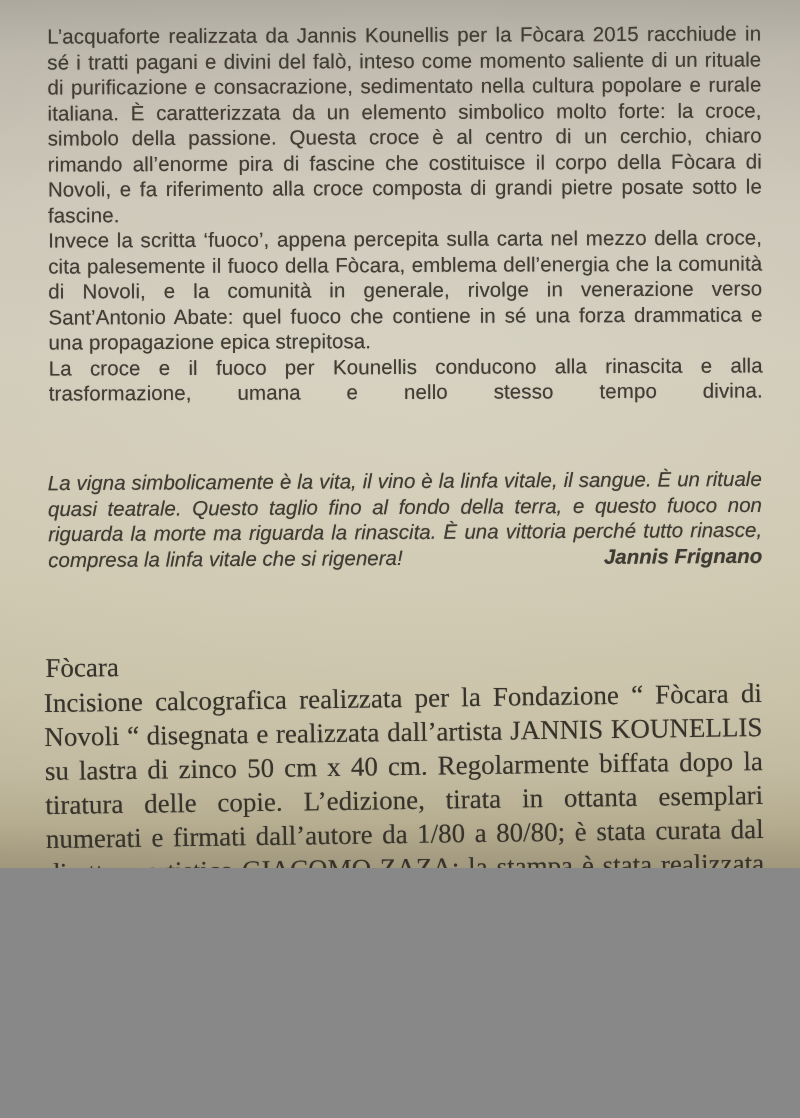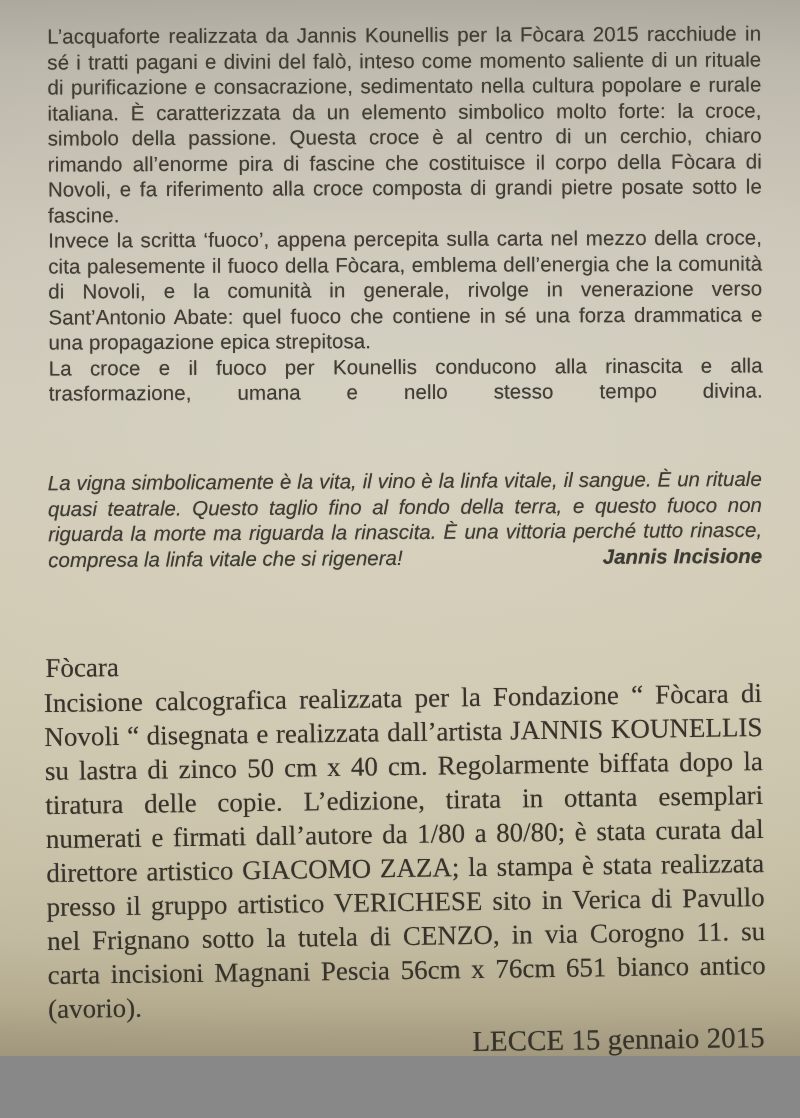--- a/index.html
+++ b/index.html
@@ -4,21 +4,21 @@
 <style>
   html, body {
     margin: 0;
     padding: 0;
     background: #888;
     font-family: "Liberation Sans", sans-serif;
   }
   .photo {
     position: relative;
     width: 800px;
-    height: 1056px;
+    height: 868px;
     overflow: hidden;
     background:
       radial-gradient(ellipse 120% 70% at 52% 42%, rgba(255,255,248,0.12) 0%, rgba(255,255,248,0.0) 55%, rgba(40,35,20,0.05) 100%),
       linear-gradient(180deg,
         #b0aba1 0%,
         #bfbaae 6%,
         #ccc7b8 22%,
         #d1ccbb 40%,
         #d2cbb6 55%,
         #d0c9b2 68%,
@@ -113,21 +113,21 @@
 <div class="photo">
 
   <section class="intro">
     <p class="para">L’acquaforte realizzata da Jannis Kounellis per la Fòcara 2015 racchiude in sé i tratti pagani e divini del falò, inteso come momento saliente di un rituale di purificazione e consacrazione, sedimentato nella cultura popolare e rurale italiana. È caratterizzata da un elemento simbolico molto forte: la croce, simbolo della passione. Questa croce è al centro di un cerchio, chiaro rimando all’enorme pira di fascine che costituisce il corpo della Fòcara di Novoli, e fa riferimento alla croce composta di grandi pietre posate sotto le fascine.</p>
     <p class="para">Invece la scritta ‘fuoco’, appena percepita sulla carta nel mezzo della croce, cita palesemente il fuoco della Fòcara, emblema dell’energia che la comunità di Novoli, e la comunità in generale, rivolge in venerazione verso Sant’Antonio Abate: quel fuoco che contiene in sé una forza drammatica e una propagazione epica strepitosa.</p>
     <p class="para justify-last">La croce e il fuoco per Kounellis conducono alla rinascita e alla trasformazione, umana e nello stesso tempo divina.</p>
   </section>
 
   <section class="quote">
     <span>La vigna simbolicamente è la vita, il vino è la linfa vitale, il sangue. È un rituale quasi teatrale. Questo taglio fino al fondo della terra, e questo fuoco non riguarda la morte ma riguarda la rinascita. È una vittoria perché tutto rinasce, compresa la linfa vitale che si rigenera!</span>
-    <span class="quote-attribution">Jannis Incisione</span>
+    <span class="quote-attribution">Jannis Frignano</span>
   </section>
 
   <section class="colophon">
     <p class="colophon-title">Fòcara</p>
     <p class="colophon-body">Incisione calcografica realizzata per la Fondazione “ Fòcara di Novoli “ disegnata e realizzata dall’artista JANNIS KOUNELLIS su lastra di zinco 50 cm x 40 cm. Regolarmente biffata dopo la tiratura delle copie. L’edizione,  tirata in ottanta esemplari numerati e firmati dall’autore da 1/80 a 80/80;  è stata curata dal direttore artistico GIACOMO ZAZA; la stampa è stata realizzata presso il gruppo artistico VERICHESE sito in Verica di Pavullo nel Frignano sotto la tutela di CENZO, in via Corogno 11. su carta incisioni Magnani Pescia 56cm x 76cm 651 bianco antico (avorio).</p>
     <div class="dateline">LECCE 15 gennaio 2015</div>
   </section>
 
 </div>
 

